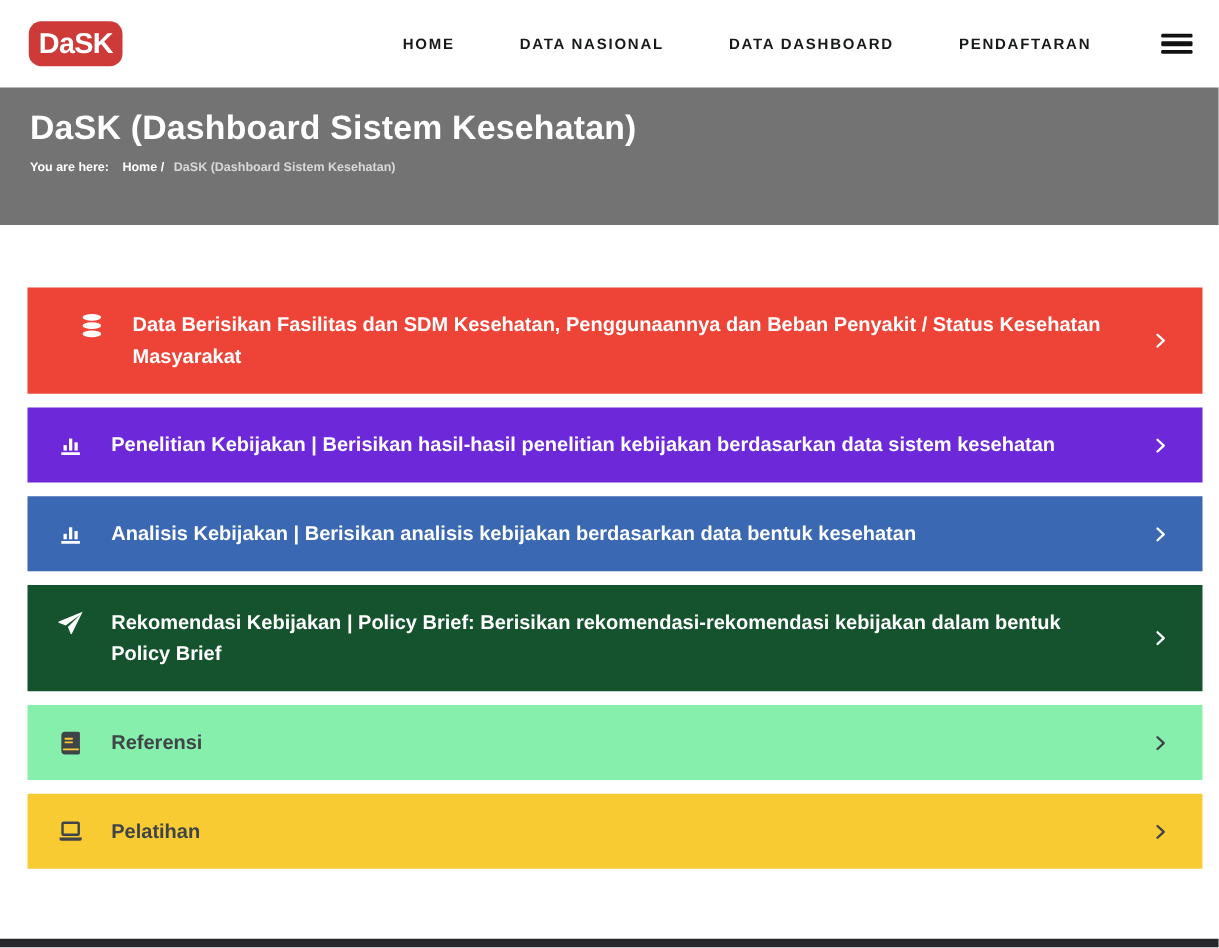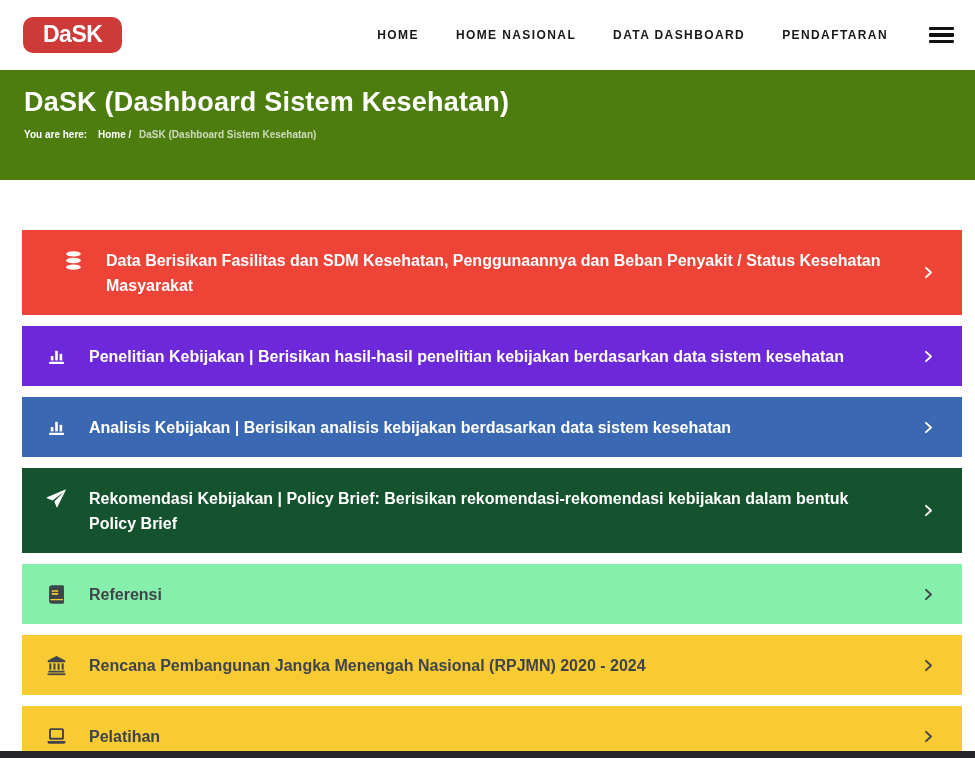--- a/index.html
+++ b/index.html
@@ -16,43 +16,43 @@
   .header {
     height: 70px;
     display: flex; align-items: center;
     padding: 0 21px 0 23px;
     background: #ffffff;
   }
   .logo { display: flex; align-items: center; gap: 9px; cursor: pointer; }
   .logo-badge {
     background: #cd3a38; color: #fff;
     font-weight: bold; font-size: 23px;
-    padding: 6px 20px 7px; border-radius: 10px;
+    padding: 6px 8px 7px; border-radius: 10px;
     line-height: 1; letter-spacing: -0.5px;
   }
   .logo-text { display: flex; flex-direction: column; line-height: 1.15; }
   .logo-title { color: #c8373e; font-weight: bold; font-size: 15.5px; letter-spacing: 0.2px; }
   .logo-subtitle { color: #54585c; font-weight: bold; font-size: 15.5px; letter-spacing: 0.2px; }
 
   .nav {
     margin-left: auto;
-    display: flex; align-items: center; gap: 37px;
+    display: flex; align-items: center; gap: 52px;
   }
   .nav-item {
     font-size: 12px; font-weight: bold;
     letter-spacing: 1.4px; color: #17181a;
     cursor: pointer; white-space: nowrap;
   }
   .hamburger { width: 25px; height: 17px; display: flex; flex-direction: column; justify-content: space-between; cursor: pointer; margin-left: 4px; }
   .hamburger span { display: block; height: 3.4px; background: #111; border-radius: 1px; }
 
   
   .banner {
     height: 110px;
-    background: #4d7c0f;
+    background: #737373;
     color: #fff;
     padding: 17px 24px 0;
   }
   .banner-title {
     margin: 0 0 11px;
     font-size: 27px; font-weight: 800;
     letter-spacing: 0.2px;
   }
   .breadcrumb { font-size: 10px; font-weight: bold; }
   .breadcrumb .crumb-prefix { margin-right: 8px; }
@@ -140,21 +140,21 @@
 </svg>
 
 <div class="header">
   <div class="logo">
     <span class="logo-badge">DaSK</span>
     <span class="logo-text">
     </span>
   </div>
   <nav class="nav">
     <span class="nav-item">HOME</span>
-    <span class="nav-item">HOME NASIONAL</span>
+    <span class="nav-item">DATA NASIONAL</span>
     <span class="nav-item">DATA DASHBOARD</span>
     <span class="nav-item">PENDAFTARAN</span>
     <span class="hamburger">
       <span></span>
         <span></span>
         <span></span>
     </span>
   </nav>
 </div>
 
@@ -195,21 +195,21 @@
         </svg>
     </span>
   </div>
 
   <div class="acc-item" style="background: rgb(58, 104, 178); color: rgb(255, 255, 255); --row-bg: #3a68b2;">
     <span class="acc-icon">
       <svg>
           <use href="#chart-bar-icon"></use>
         </svg>
     </span>
-    <span class="acc-label">Analisis Kebijakan | Berisikan analisis kebijakan berdasarkan data sistem kesehatan</span>
+    <span class="acc-label">Analisis Kebijakan | Berisikan analisis kebijakan berdasarkan data bentuk kesehatan</span>
     <span class="acc-chevron">
       <svg>
           <use href="#chevron-right-icon"></use>
         </svg>
     </span>
   </div>
 
   <div class="acc-item" style="background: #14532d; color: rgb(255, 255, 255); --row-bg: #3a68b2;">
     <span class="acc-icon">
       <svg>
@@ -231,37 +231,24 @@
         </svg>
     </span>
     <span class="acc-label">Referensi</span>
     <span class="acc-chevron">
       <svg>
           <use href="#chevron-right-icon"></use>
         </svg>
     </span>
   </div>
 
+
   <div class="acc-item" style="background: rgb(249, 203, 50); color: rgb(63, 68, 73); --row-bg: #f9cb32;">
     <span class="acc-icon">
       <svg>
-          <use href="#bank-icon"></use>
-        </svg>
-    </span>
-    <span class="acc-label">Rencana Pembangunan Jangka Menengah Nasional (RPJMN) 2020 - 2024</span>
-    <span class="acc-chevron">
-      <svg>
-          <use href="#chevron-right-icon"></use>
-        </svg>
-    </span>
-  </div>
-
-  <div class="acc-item" style="background: rgb(249, 203, 50); color: rgb(63, 68, 73); --row-bg: #f9cb32;">
-    <span class="acc-icon">
-      <svg>
           <use href="#laptop-icon"></use>
         </svg>
     </span>
     <span class="acc-label">Pelatihan</span>
     <span class="acc-chevron">
       <svg>
           <use href="#chevron-right-icon"></use>
         </svg>
     </span>
   </div>

